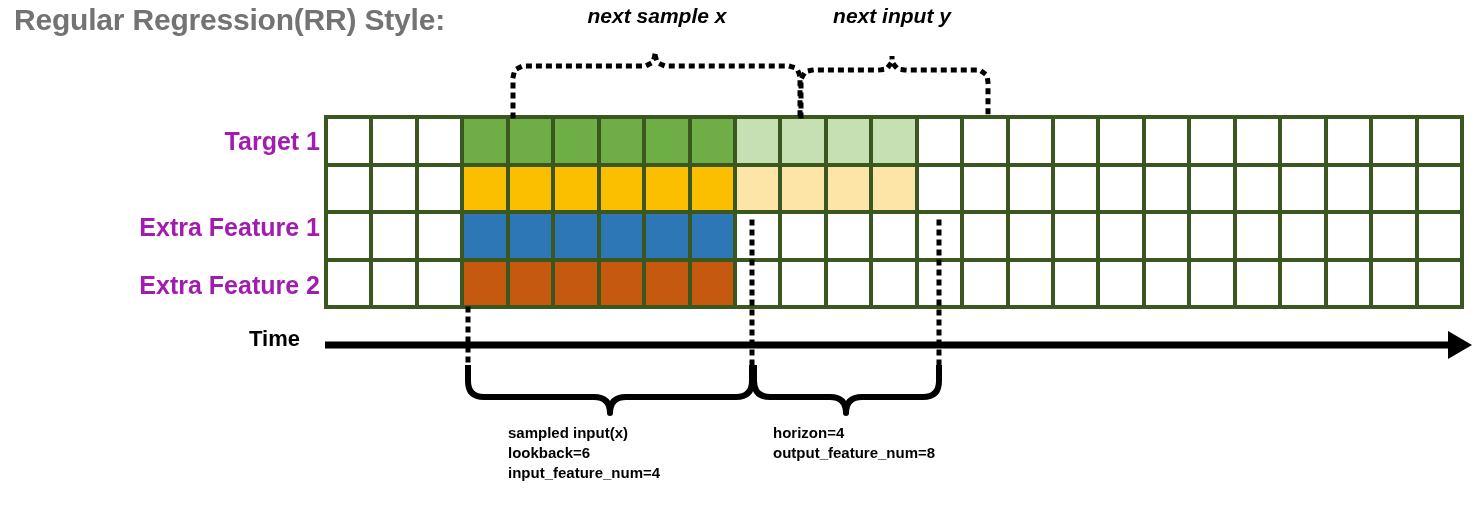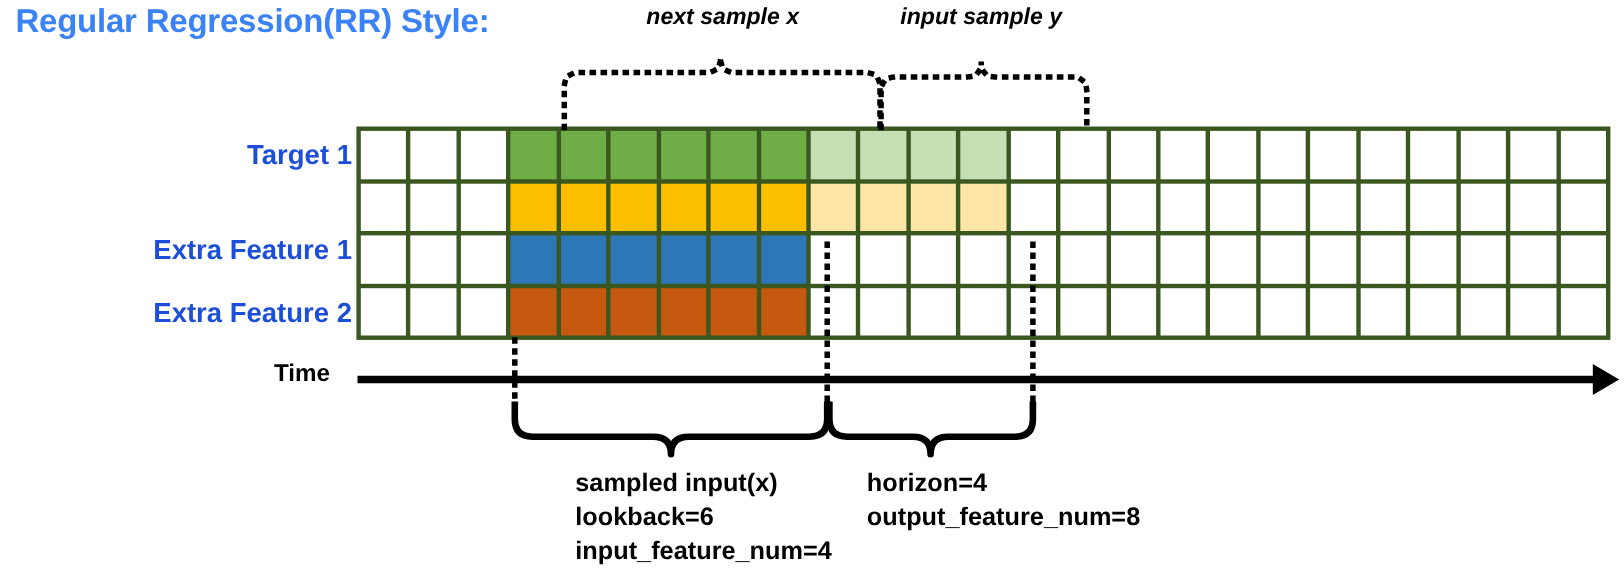--- a/index.html
+++ b/index.html
@@ -7,28 +7,28 @@
     width:1476px;height:516px;
     background:#ffffff;
     font-family:"Liberation Sans", sans-serif;
     overflow:hidden;
   }
   #stage{position:relative;width:1476px;height:516px;}
 
   
   #title{
     position:absolute;left:14px;top:3px;
-    font-size:30px;font-weight:700;color:#3b82f6;
+    font-size:30px;font-weight:700;color:#737373;
     white-space:nowrap;letter-spacing:-0.2px;
   }
 
   
   .rowlabel{
     position:absolute;right:1156px;   
-    font-size:25px;font-weight:700;color:#1d4ed8;
+    font-size:25px;font-weight:700;color:#a21caf;
     white-space:nowrap;text-align:right;
     height:48px;line-height:48px;
   }
 
   #timelabel{
     position:absolute;right:1176px;top:326px;
     font-size:22px;font-weight:700;color:#000;white-space:nowrap;
   }
 
   
@@ -59,22 +59,22 @@
     position:absolute;top:4px;
     font-size:21px;font-style:italic;font-weight:700;color:#000;
     white-space:nowrap;
   }
   #note-x{left:657px;transform:translateX(-50%);}
   #note-y{left:892px;transform:translateX(-50%);}
 
   
   .caption{
     position:absolute;top:423px;
-    font-size:23px;font-weight:600;color:#000;
-    line-height:1.34;white-space:nowrap;margin-left:15px;
+    font-size:15px;font-weight:600;color:#000;
+    line-height:1.34;white-space:nowrap;
   }
   #cap-x{left:508px;}
   #cap-y{left:773px;}
 </style>
 </head>
 <body>
 
 <div id="stage">
 
   <div id="title">Regular Regression(RR) Style:</div>
@@ -182,21 +182,21 @@
       <div class="cell"></div>
       <div class="cell"></div>
       <div class="cell"></div>
       <div class="cell"></div>
       <div class="cell"></div>
       <div class="cell"></div>
       <div class="cell"></div>
     </div>
 
   <div class="topnote" id="note-x">next sample x</div>
-  <div class="topnote" id="note-y">input sample y</div>
+  <div class="topnote" id="note-y">next input y</div>
 
   <div class="caption" id="cap-x">
     <div>sampled input(x)</div>
     <div>lookback=6</div>
     <div>input_feature_num=4</div>
   </div>
   <div class="caption" id="cap-y">
     <div>horizon=4</div>
     <div>output_feature_num=8</div>
   </div>

